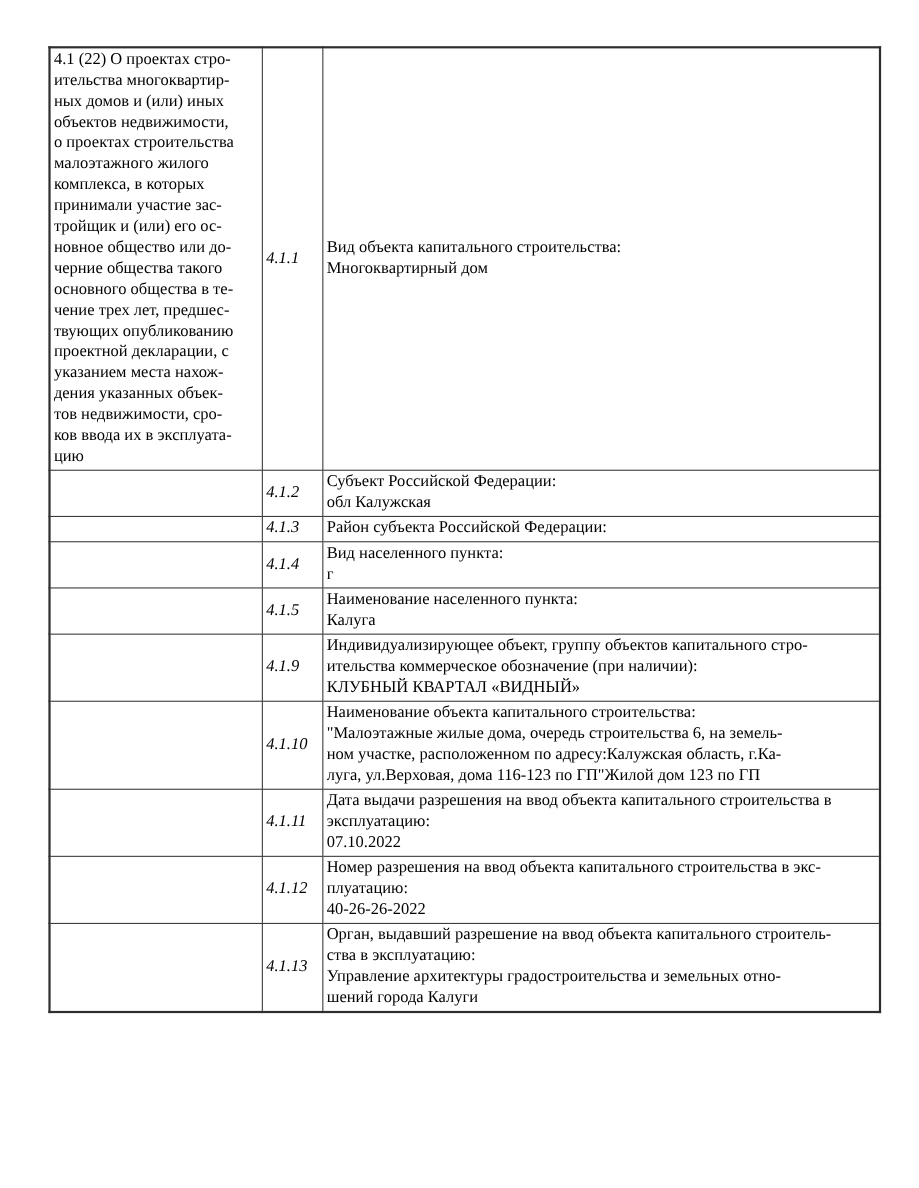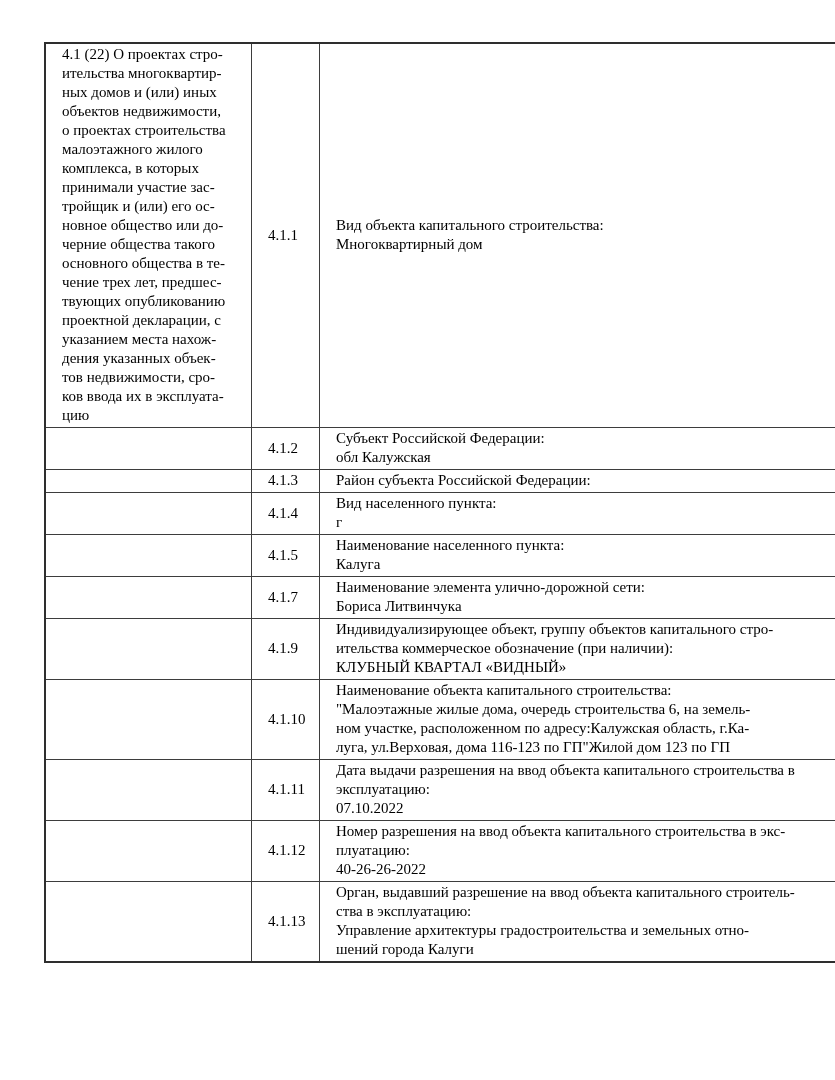--- a/index.html
+++ b/index.html
@@ -21,34 +21,35 @@
     table-layout: fixed;
     margin: 42px 0 0 44px;
     width: 745px;
     border: 2px solid #2e2e2e;
   }
   table.decl td {
     border: 1px solid #3d3d3d;
     font-size: 15px;
     line-height: 19px;
     vertical-align: middle;
-    padding: 1px 3px 2px 16px;
+    padding: 1px 3px 2px 3px;
     overflow: hidden;
   }
   td.desc-cell {
     width: 186px;
     vertical-align: top;
     white-space: pre-line;
     line-height: 18.4px;
     padding: 0px 2px 2px 2px;
   }
   td.num-cell {
     width: 48px;
     vertical-align: middle;
     padding-left: 2px;
+    font-style: italic;
   }
   td.content-cell {
     width: 499px;
     vertical-align: middle;
   }
   .lbl { white-space: pre-line; }
   .val { white-space: pre-line; }
   .val b { font-weight: normal; }
 </style>
 </head>
@@ -110,28 +111,20 @@
     <tr>
       <td class="desc-cell"></td>
       <td class="num-cell">4.1.5</td>
       <td class="content-cell">
         <div class="lbl">Наименование населенного пункта:</div>
         <div class="val"><b>Калуга</b></div>
       </td>
     </tr>
     <tr>
       <td class="desc-cell"></td>
-      <td class="num-cell">4.1.7</td>
-      <td class="content-cell">
-        <div class="lbl">Наименование элемента улично-дорожной сети:</div>
-        <div class="val"><b>Бориса Литвинчука</b></div>
-      </td>
-    </tr>
-    <tr>
-      <td class="desc-cell"></td>
       <td class="num-cell">4.1.9</td>
       <td class="content-cell">
         <div class="lbl">Индивидуализирующее объект, группу объектов капитального стро-
 ительства коммерческое обозначение (при наличии):</div>
         <div class="val"><b>КЛУБНЫЙ КВАРТАЛ «ВИДНЫЙ»</b></div>
       </td>
     </tr>
     <tr>
       <td class="desc-cell"></td>
       <td class="num-cell">4.1.10</td>

